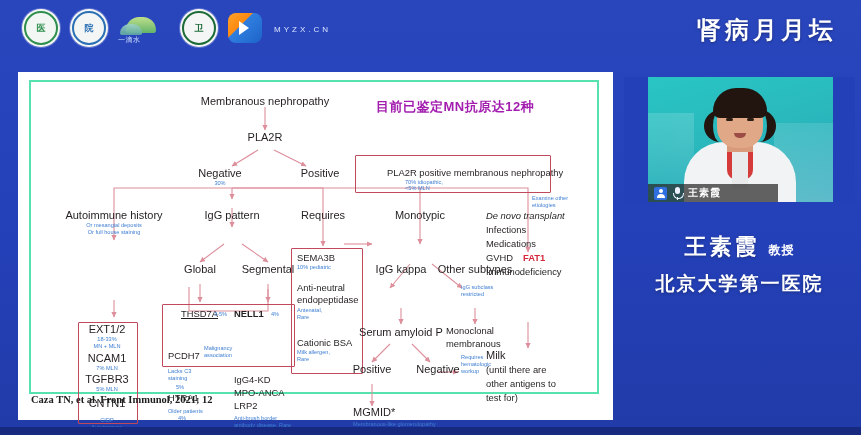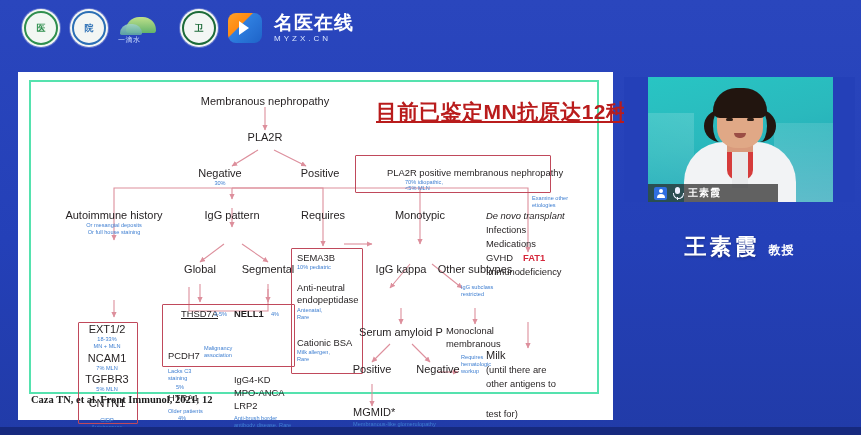--- a/index.html
+++ b/index.html
@@ -49,21 +49,21 @@
     font-family:"Liberation Serif","DejaVu Serif",serif;}
 
   
   .dg{position:absolute;left:0;top:0;width:595px;height:348px;}
   .nd{position:absolute;color:#231f20;font-size:9.4px;line-height:11px;white-space:nowrap;}
   .nd.c{transform:translateX(-50%);text-align:center;}
   .sub{position:absolute;color:#3f7fd1;font-size:5.6px;line-height:6.6px;white-space:nowrap;}
   .sub.c{transform:translateX(-50%);text-align:center;}
   .big{font-size:11px;}
   .red-hl{color:#d6283c;font-weight:bold;}
-  .zhtitle{position:absolute;color:#b91c1c;font-weight:bold;font-size:21px;letter-spacing:.5px;white-space:nowrap;text-decoration:underline;}
+  .zhtitle{position:absolute;color:#a21caf;font-weight:bold;font-size:13px;letter-spacing:.5px;white-space:nowrap;}
   .box{position:absolute;border:1.6px solid #c0495b;border-radius:1px;}
   .ital{font-style:italic;}
   svg.lines{position:absolute;left:0;top:0;width:595px;height:348px;overflow:visible;}
 
   
   .videopanel{position:absolute;left:624px;top:77px;width:231px;height:125px;background:#0b1f5e;}
   .vp-bg{position:absolute;inset:0;background:linear-gradient(165deg,#28c6c4 0%,#2ab9bd 45%,#1f9fb5 100%);}
   .vp-left{position:absolute;left:0;top:0;width:24px;height:100%;background:#2440b8;}
   .vp-right{position:absolute;right:0;top:0;width:22px;height:100%;background:#2440b8;}
   .vp-wall{position:absolute;left:150px;top:46px;width:70px;height:79px;
@@ -127,24 +127,24 @@
       <div class="logo-circle">
         <div class="ring dkgreen">
             <span class="inner">卫</span>
           </div>
       </div>
       <div class="play-badge">
         <div class="pb"></div>
           <div class="tri"></div>
       </div>
       <div class="brandtext">
-        <span class="cn">名医在线</span>
         <span class="en">MYZX.CN</span>
       </div>
     </div>
+    <div class="show-title">肾病月月坛</div>
   </div>
 
   <div class="slide">
     <div class="slide-inner"></div>
 
     <div class="dg">
 
       <svg class="lines">
         <defs>
           <marker id="ar" markerWidth="6" markerHeight="6" refX="4.6" refY="2.4" orient="auto">
@@ -280,21 +280,21 @@
       <div class="sub" style="left:443px;top:296px;">workup</div>
 
       <div class="nd" style="left:468px;top:152px;">Infections</div>
       <div class="nd" style="left:468px;top:166px;">Medications</div>
       <div class="nd" style="left:468px;top:180px;">GVHD</div>
       <div class="nd red-hl" style="left:505px;top:180px;">FAT1</div>
       <div class="nd" style="left:468px;top:194px;">Immunodeficiency</div>
       <div class="nd big" style="left:468px;top:278px;">Milk</div>
       <div class="nd" style="left:468px;top:292px;">(until there are</div>
       <div class="nd" style="left:468px;top:306px;">other antigens to</div>
-      <div class="nd" style="left:468px;top:336px;">test for)</div>
+      <div class="nd" style="left:468px;top:320px;">test for)</div>
     </div>
 
     <div class="cite" style="position:absolute;left:13px;top:322px;">Caza TN, et al. Front Immunol, 2021; 12</div>
   </div>
 
   <div class="videopanel">
     <div class="vp-bg"></div>
     <div class="vp-wall2"></div>
     <div class="vp-wall"></div>
     <div class="vp-left"></div>
@@ -319,16 +319,17 @@
       </span>
       <span class="vname">王素霞</span>
     </div>
   </div>
 
   <div class="speaker">
     <div class="sp-row">
       <span class="sp-name">王素霞</span>
       <span class="sp-role">教授</span>
     </div>
+    <div class="sp-org">北京大学第一医院</div>
   </div>
 
   <div class="bottombar"></div>
 </div>
 
 </body></html>

